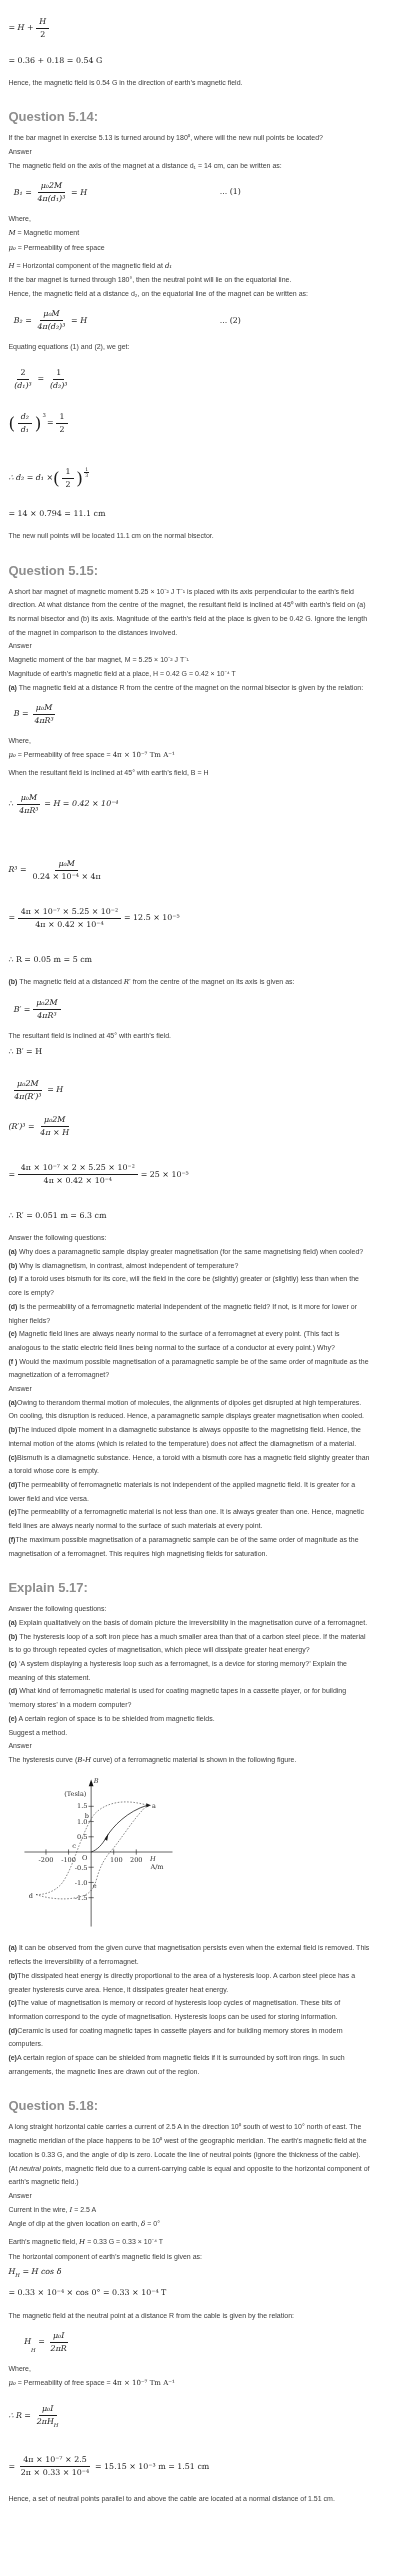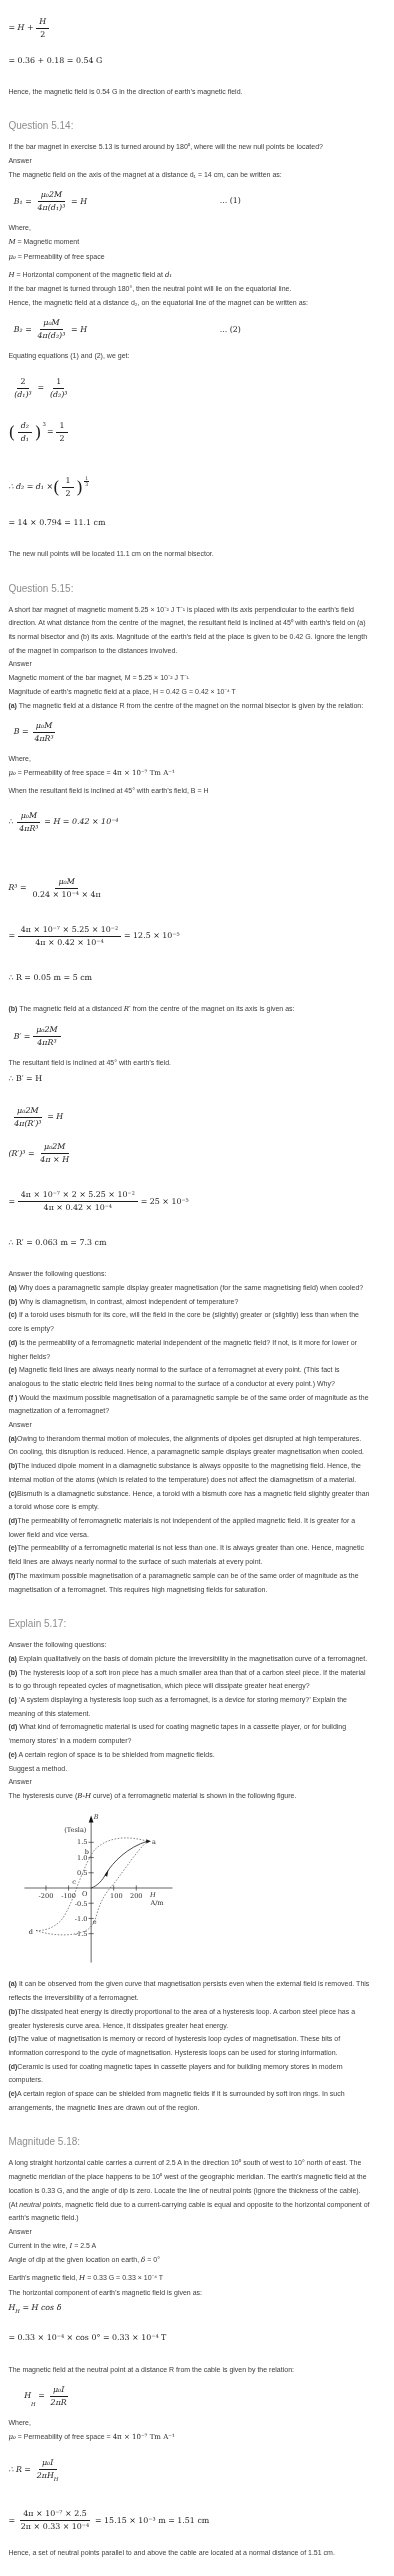--- a/index.html
+++ b/index.html
@@ -1,20 +1,20 @@
 <!DOCTYPE html>
 <html style="font-size:8.4px"><head>
 <meta charset="utf-8">
 <style>
   html,body{margin:0;padding:0;background:#ffffff;}
   body{width:395px;color:#3c3c3c;font-family:"Liberation Sans",sans-serif;font-size:7px;}
   .content{box-sizing:border-box;width:395px;min-height:2576px;padding:8.4px 24px 21px 8.4px;}
   p.line{margin:0;line-height:13.7px;}
   p.pad{margin-bottom:3.2px;}
-  .qh{font-size:10px;font-weight:normal;color:#8e8e8e;margin:22px 0 8.4px 0;line-height:11.6px;}
+  .qh{font-size:13px;font-weight:bold;color:#8e8e8e;margin:22px 0 8.4px 0;line-height:11.6px;}
   b.ptag{color:#3c3c3c;}
   .gap-s{margin-top:6.3px;}
   
   .eq{position:relative;display:flex;align-items:center;font-family:"DejaVu Serif","Liberation Serif",serif;
       font-size:7.9px;color:#1c1c1c;margin:8.4px 0;line-height:1.25;}
   .eq.eqsp{margin:13.7px 0;}
   .eq .v{font-style:italic;}
   .eq .n{font-style:normal;}
   .eq>span{white-space:pre;}
   .frac{display:inline-flex;flex-direction:column;align-items:center;margin:0 2.6px;}
@@ -22,21 +22,21 @@
   .frac .den{padding:1.1px 3.2px 0 3.2px;text-align:center;white-space:pre;}
   .par{font-size:215%;font-weight:200;line-height:0.9;font-style:normal;}
   .exp{align-self:flex-start;font-size:5.3px;margin:0 1.1px;font-style:normal;}
   .expfrac{display:inline-flex;flex-direction:column;align-items:center;align-self:flex-start;
            font-size:4.7px;line-height:1.15;margin:0 1.1px;}
   .expfrac .efn{border-bottom:0.4px solid #1c1c1c;padding:0 1.1px;}
   .tag{position:absolute;left:206px;top:50%;transform:translateY(-50%);font-style:normal;}
   .ind1{margin-left:5.3px;}
   .ind2{margin-left:15.8px;}
   .ind3{margin-left:30px;}
-  .eqline{font-family:"DejaVu Serif","Liberation Serif",serif;font-size:7.9px;color:#1c1c1c;margin:19px 0;line-height:1.3;}
+  .eqline{font-family:"DejaVu Serif","Liberation Serif",serif;font-size:7.9px;color:#1c1c1c;margin:10px 0;line-height:1.3;}
   .servar{font-family:"DejaVu Serif","Liberation Serif",serif;font-style:italic;color:#1c1c1c;}
   sub.sv{font-size:5.3px;}
   
   .fig{margin:5.3px 0 9.5px 6.3px;}
   .fig svg text{font-family:"DejaVu Serif","Liberation Serif",serif;font-size:12.5px;fill:#2b2b2b;}
   .fig svg text.it{font-style:italic;}
 </style>
 </head>
 <body>
 
@@ -208,21 +208,21 @@
 
   <div class="eq eqsp ind3" style="margin-top:25px">
     <span class="n">=</span>
     <span class="frac">
       <span class="num n">4π × 10⁻⁷ × 2 × 5.25 × 10⁻²</span>
       <span class="den n">4π × 0.42 × 10⁻⁴</span>
     </span>
     <span class="n">= 25 × 10⁻⁵</span>
   </div>
 
-  <p class="eqline ind2" style="margin-top:25px">∴ R′ = 0.063 m = 7.3 cm</p>
+  <p class="eqline ind2" style="margin-top:25px">∴ R′ = 0.051 m = 6.3 cm</p>
 
   <p class="line">Answer the following questions:</p>
   <p class="line"><b class="ptag">(a)</b><span> Why does a paramagnetic sample display greater magnetisation (for the same magnetising field) when cooled?</span></p>
   <p class="line"><b class="ptag">(b)</b><span> Why is diamagnetism, in contrast, almost independent of temperature?</span></p>
   <p class="line"><b class="ptag">(c)</b><span> If a toroid uses bismuth for its core, will the field in the core be (slightly) greater or (slightly) less than when the core is empty?</span></p>
   <p class="line"><b class="ptag">(d)</b><span> Is the permeability of a ferromagnetic material independent of the magnetic field? If not, is it more for lower or higher fields?</span></p>
   <p class="line"><b class="ptag">(e)</b><span> Magnetic field lines are always nearly normal to the surface of a ferromagnet at every point. (This fact is analogous to the static electric field lines being normal to the surface of a conductor at every point.) Why?</span></p>
   <p class="line"><b class="ptag">(f )</b><span> Would the maximum possible magnetisation of a paramagnetic sample be of the same order of magnitude as the magnetization of a ferromagnet?</span></p>
   <p class="line">Answer</p>
   <p class="line"><b class="ptag">(a)</b><span>Owing to therandom thermal motion of molecules, the alignments of dipoles get disrupted at high temperatures. On cooling, this disruption is reduced. Hence, a paramagnetic sample displays greater magnetisation when cooled.</span></p>
@@ -291,21 +291,21 @@
       <text x="148" y="218">e</text>
     </svg>
   </div>
 
   <p class="line"><b class="ptag">(a)</b><span> It can be observed from the given curve that magnetisation persists even when the external field is removed. This reflects the irreversibility of a ferromagnet.</span></p>
   <p class="line"><b class="ptag">(b)</b><span>The dissipated heat energy is directly proportional to the area of a hysteresis loop. A carbon steel piece has a greater hysteresis curve area. Hence, it dissipates greater heat energy.</span></p>
   <p class="line"><b class="ptag">(c)</b><span>The value of magnetisation is memory or record of hysteresis loop cycles of magnetisation. These bits of information correspond to the cycle of magnetisation. Hysteresis loops can be used for storing information.</span></p>
   <p class="line"><b class="ptag">(d)</b><span>Ceramic is used for coating magnetic tapes in cassette players and for building memory stores in modern computers.</span></p>
   <p class="line gap-s"><b class="ptag">(e)</b><span>A certain region of space can be shielded from magnetic fields if it is surrounded by soft iron rings. In such arrangements, the magnetic lines are drawn out of the region.</span></p>
 
-  <h3 class="qh">Magnitude 5.18:</h3>
+  <h3 class="qh">Question 5.18:</h3>
   <p class="line"><span>A long straight horizontal cable carries a current of 2.5 A in the direction 10⁰ south of west to 10° north of east. The magnetic meridian of the place happens to be 10⁰ west of the geographic meridian. The earth’s magnetic field at the location is 0.33 G, and the angle of dip is zero. Locate the line of neutral points (ignore the thickness of the cable).</span>
     <span>(At </span><i>neutral points</i><span>, magnetic field due to a current-carrying cable is equal and opposite to the horizontal component of earth’s magnetic field.)</span></p>
   <p class="line">Answer</p>
   <p class="line"><span>Current in the wire, </span><span class="servar">I</span><span> = 2.5 A</span></p>
   <p class="line pad"><span>Angle of dip at the given location on earth, </span><span class="servar">δ</span><span> = 0°</span></p>
   <p class="line"><span>Earth’s magnetic field, </span><span class="servar">H</span><span> = 0.33 G = 0.33 × 10⁻⁴ T</span></p>
   <p class="line">The horizontal component of earth’s magnetic field is given as:</p>
   <p class="eqline" style="margin:3.2px 0"><span class="servar">H</span><sub class="sv servar">H</sub><span> = </span><span class="servar">H cos δ</span></p>
   <p class="eqline">= 0.33 × 10⁻⁴ × cos 0° = 0.33 × 10⁻⁴ T</p>
   <p class="line">The magnetic field at the neutral point at a distance R from the cable is given by the relation:</p>

